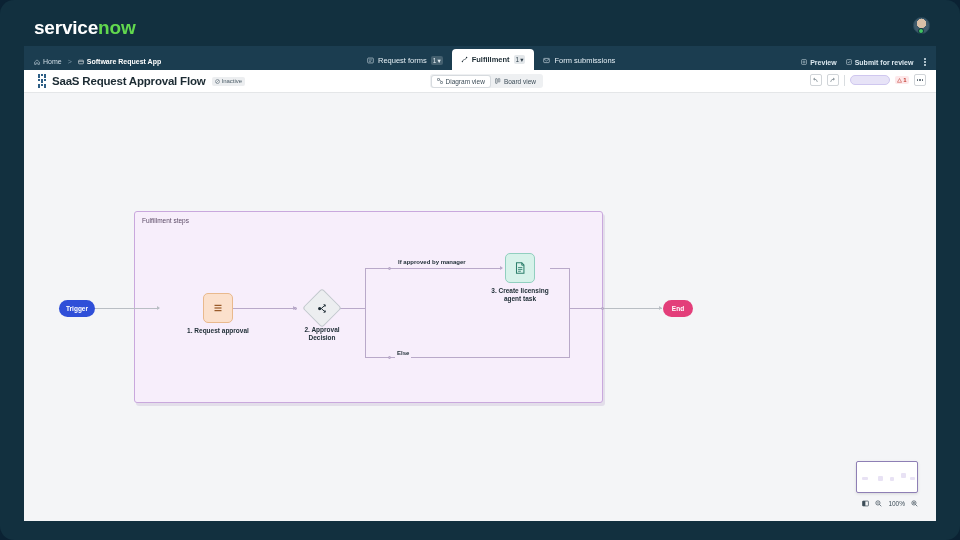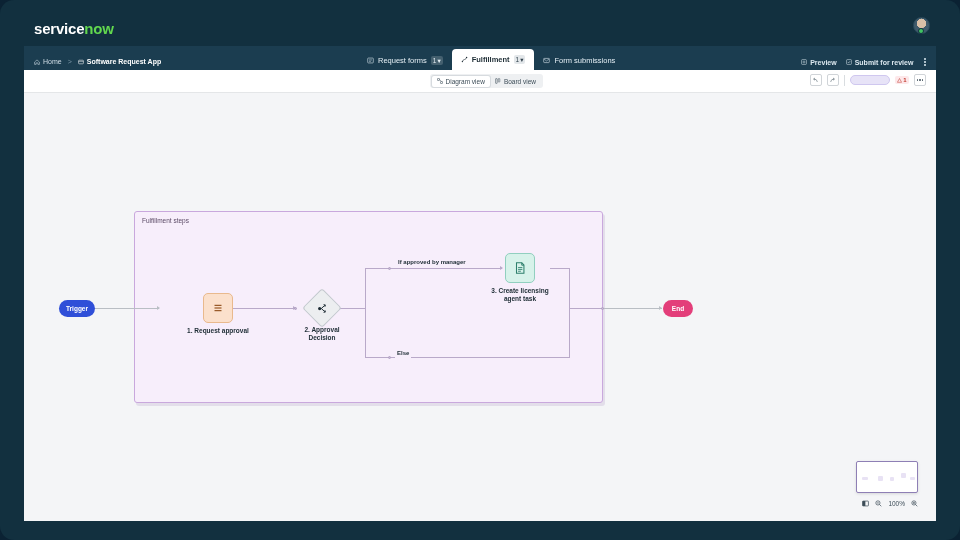--- a/index.html
+++ b/index.html
@@ -18,21 +18,21 @@
   }
 
   
   .brandbar {
     position: absolute; left: 24px; top: 10px;
     width: 912px; height: 36px;
     display: flex; align-items: center;
     padding: 0 10px;
   }
   .logo {
-    font-size: 15px; font-weight: bold; color: #ffffff;
+    font-size: 19px; font-weight: bold; color: #ffffff;
     letter-spacing: -0.2px;
   }
   .logo .grn { color: #62d84e; }
   .avatar {
     position: absolute; right: 6px; top: 7px;
     width: 17px; height: 17px; border-radius: 50%;
     background: radial-gradient(circle at 50% 35%, #d9c0a8 0 38%, #3f5a6b 39% 100%);
     border: 1px solid #2a4a5c;
   }
   .avatar-status {
@@ -321,20 +321,43 @@
       </span>
       <span class="kebab">
           <i></i>
           <i></i>
           <i></i>
         </span>
     </div>
   </div>
 
   <div class="titlebar">
+    <div class="title-left">
+      <span class="grid-icon">
+        <i class="tall"></i>
+          <i></i>
+          <i class="tall"></i>
+        <i></i>
+          <i class="tall"></i>
+          <i></i>
+        <i class="tall"></i>
+          <i></i>
+          <i class="tall"></i>
+      </span>
+      <span class="doc-title">SaaS Request Approval Flow</span>
+      <span class="badge-inactive">
+        <span class="ic">
+          <svg width="5" height="5" viewBox="0 0 10 10">
+              <circle cx="5" cy="5" r="4" fill="none" stroke="#4a5b66" stroke-width="1"></circle>
+              <line x1="2.5" y1="7.5" x2="7.5" y2="2.5" stroke="#4a5b66" stroke-width="1"></line>
+            </svg>
+        </span>
+        <span>Inactive</span>
+      </span>
+    </div>
 
     <div class="viewtoggle">
       <span class="vbtn sel">
         <span class="ic">
           <svg width="6" height="6" viewBox="0 0 10 10">
               <rect x="0.8" y="0.8" width="3.4" height="3.4" rx="0.6" fill="none" stroke="#3c4c57" stroke-width="0.9"></rect>
               <rect x="5.8" y="5.8" width="3.4" height="3.4" rx="0.6" fill="none" stroke="#3c4c57" stroke-width="0.9"></rect>
               <line x1="4.2" y1="2.5" x2="7.5" y2="5.8" stroke="#3c4c57" stroke-width="0.8"></line>
             </svg>
         </span>

